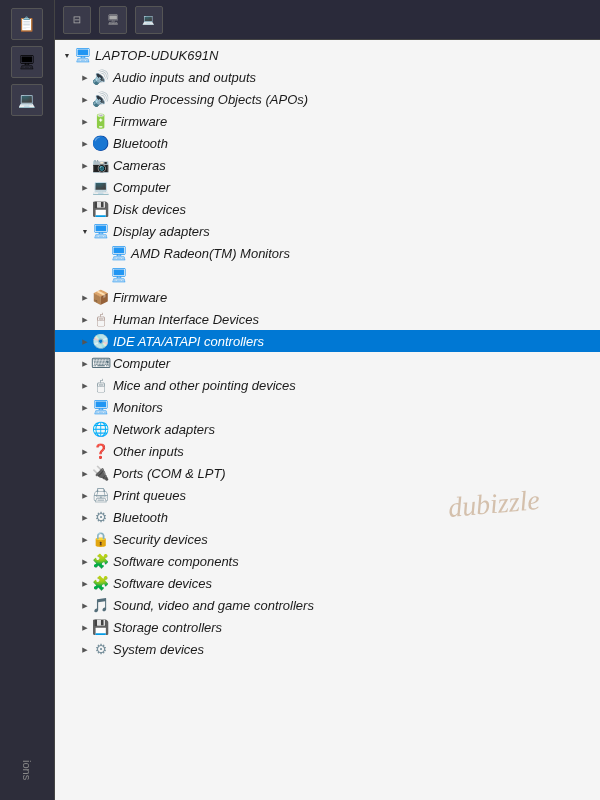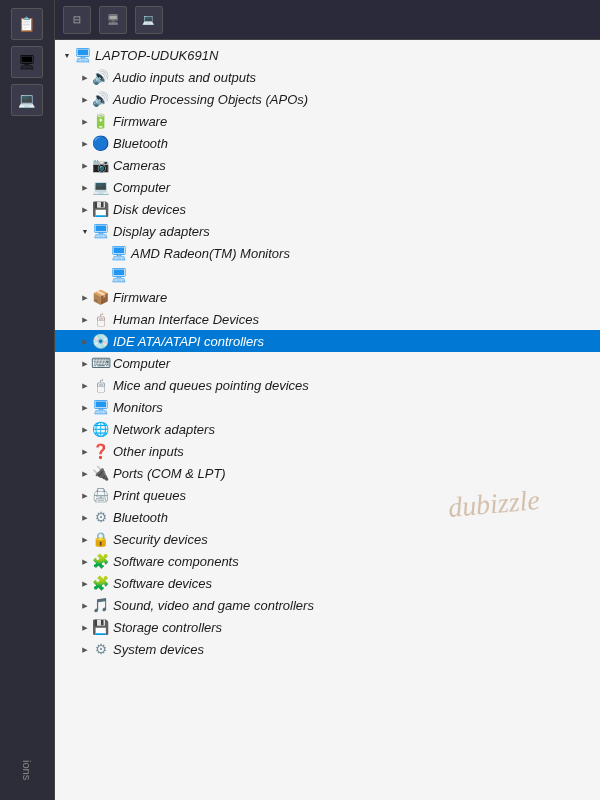--- a/index.html
+++ b/index.html
@@ -280,21 +280,21 @@
               <span class="chevron-right"></span>
             </span>
             <span class="item-icon" style="color: rgb(84, 110, 122);">⌨</span>
             <span class="item-label">Computer</span>
           </div>
           <div class="tree-item" style="padding-left: 22px;">
             <span class="expander">
               <span class="chevron-right"></span>
             </span>
             <span class="item-icon" style="color: rgb(84, 110, 122);">🖱</span>
-            <span class="item-label">Mice and queues pointing devices</span>
+            <span class="item-label">Mice and other pointing devices</span>
           </div>
           <div class="tree-item" style="padding-left: 22px;">
             <span class="expander">
               <span class="chevron-right"></span>
             </span>
             <span class="item-icon" style="color: rgb(33, 150, 243);">🖥</span>
             <span class="item-label">Monitors</span>
           </div>
           <div class="tree-item" style="padding-left: 22px;">
             <span class="expander">

